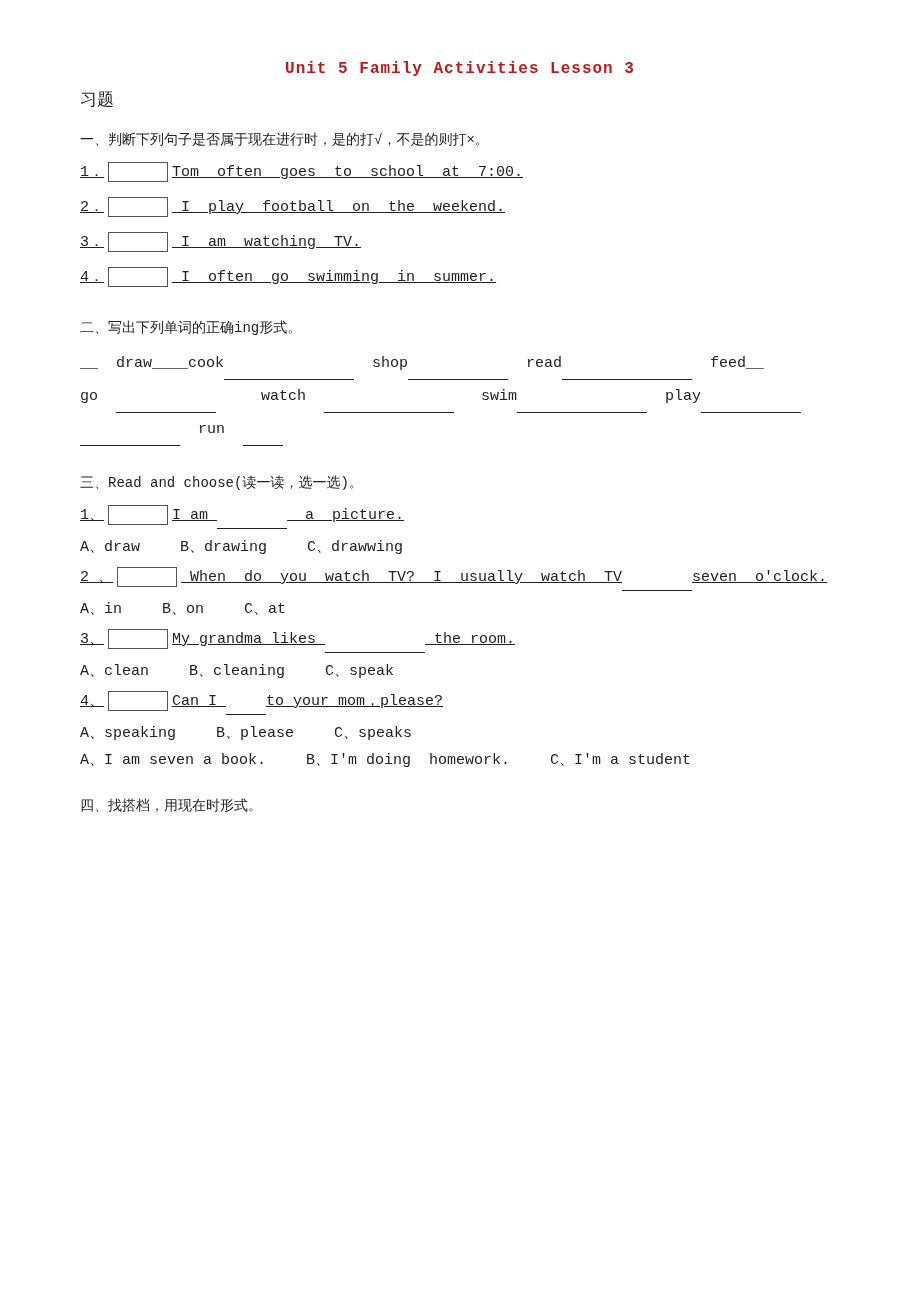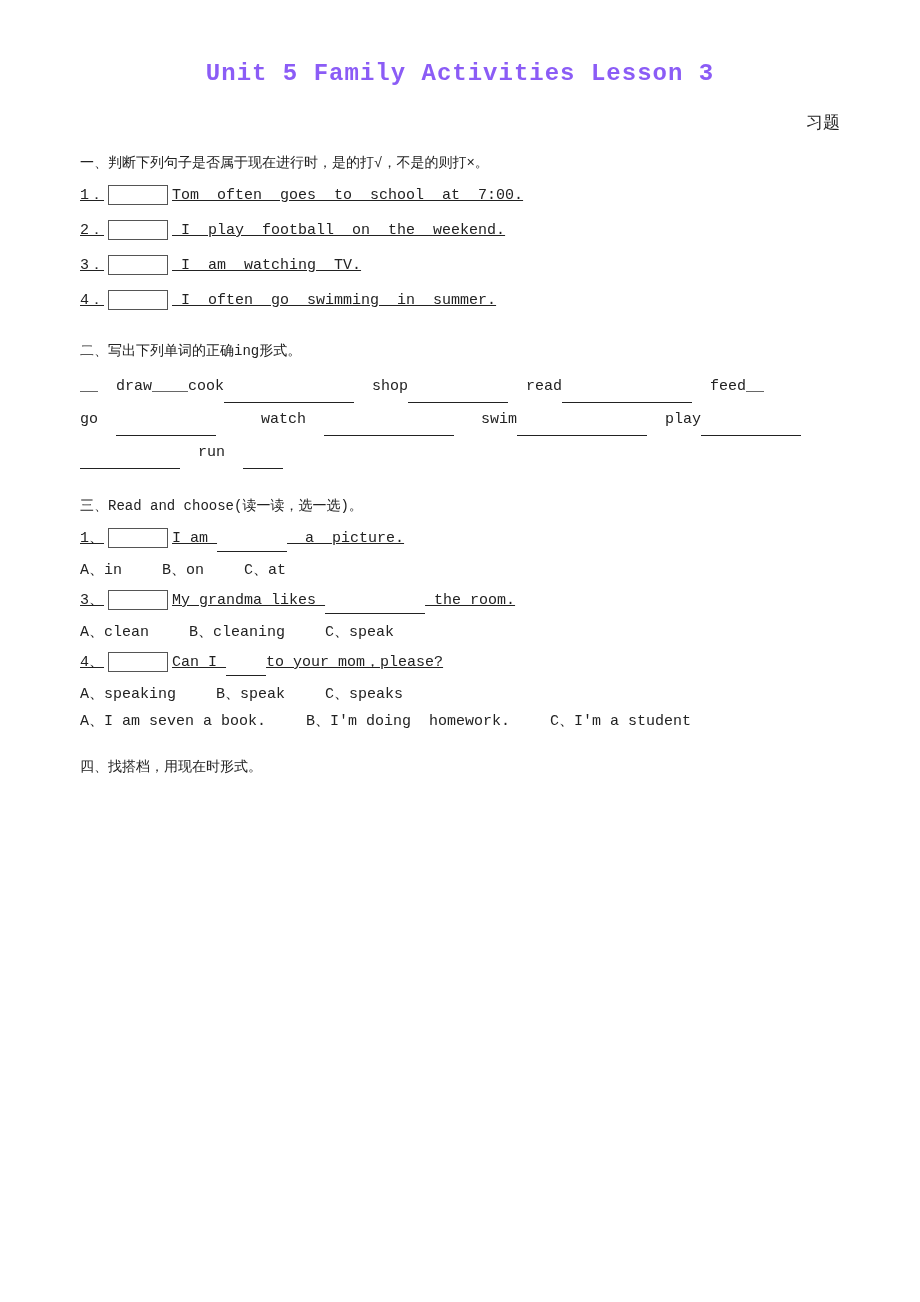--- a/index.html
+++ b/index.html
@@ -11,28 +11,28 @@
       background: #fff;
       font-family: 'Courier New', Courier, monospace;
       font-size: 15px;
       color: #222;
       width: 920px;
       min-height: 1302px;
       padding: 60px 80px 60px 80px;
     }
     .page-title {
       text-align: center;
-      color: #8b5cf6;
-      font-size: 24px;
+      color: #b91c1c;
+      font-size: 16px;
       font-weight: bold;
       letter-spacing: 1px;
-      margin-bottom: 24px;
+      margin-bottom: 10px;
     }
     .subtitle {
-      text-align: right;
+      text-align: left;
       font-size: 17px;
       margin-bottom: 20px;
     }
     .section {
       margin-bottom: 28px;
     }
     .section-title {
       font-size: 14px;
       font-weight: normal;
       margin-bottom: 10px;
@@ -119,42 +119,50 @@
     <div><span class="blank-medium"></span>&nbsp;&nbsp;run &nbsp;<span class="blank-short" style="min-width:40px;"></span></div>
   </div>
 </div>
 
 <div class="section">
   <div class="section-title">三、Read and choose(读一读，选一选)。</div>
 
   <div class="question-line">
     1、<span class="paren"></span>I am <span class="blank-short"></span>&nbsp; a &nbsp;picture.
   </div>
+  <div class="options-row">
+    <span>A、draw</span>
+    <span>B、drawing</span>
+    <span>C、drawwing</span>
+  </div>
 
+  <div class="question-line">
+    2 、<span class="paren"></span> When&nbsp;&nbsp;do&nbsp;&nbsp;you&nbsp;&nbsp;watch&nbsp;&nbsp;TV?&nbsp;&nbsp;I&nbsp;&nbsp;usually&nbsp;&nbsp;watch&nbsp;&nbsp;TV<span class="blank-short"></span>seven&nbsp;&nbsp;o'clock.
+  </div>
   <div class="options-row">
     <span>A、in</span>
     <span>B、on</span>
     <span>C、at</span>
   </div>
 
   <div class="question-line">
     3、<span class="paren"></span>My grandma likes <span class="blank-medium"></span> the room.
   </div>
   <div class="options-row">
     <span>A、clean</span>
     <span>B、cleaning</span>
     <span>C、speak</span>
   </div>
 
   <div class="question-line">
     4、<span class="paren"></span>Can I <span class="blank-short" style="min-width:40px;"></span>to your mom，please?
   </div>
   <div class="options-row">
     <span>A、speaking</span>
-    <span>B、speak</span>
+    <span>B、please</span>
     <span>C、speaks</span>
   </div>
 
   <div class="options-row" style="flex-wrap:wrap;">
     <span>A、I am seven a book.</span>
     <span>B、I'm doing &nbsp;homework.</span>
     <span>C、I'm a student</span>
   </div>
 </div>
 

